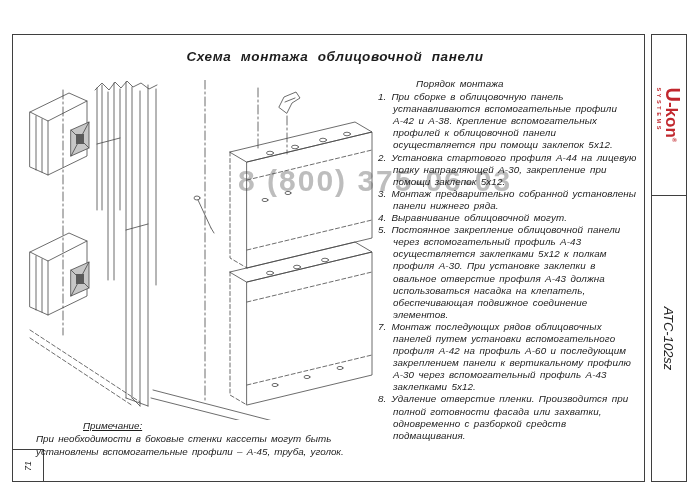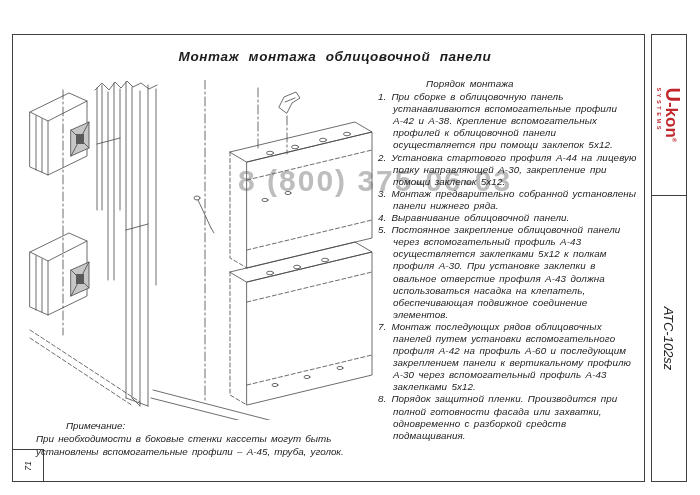--- a/index.html
+++ b/index.html
@@ -12,27 +12,27 @@
   .code-cell{height:284px;display:flex;align-items:center;justify-content:center;}
   .sheet-box{position:absolute;left:12px;top:449px;width:30px;height:31px;border:1px solid #3f3f3f;
              display:flex;align-items:center;justify-content:center;}
   .sheet-num{transform:rotate(-90deg);font-size:9px;font-style:italic;color:#2a2a2a;}
   
   .page-title{position:absolute;left:150px;top:49px;width:370px;text-align:center;
               font-style:italic;font-weight:bold;font-size:13.5px;letter-spacing:.6px;word-spacing:5px;z-index:4;}
   
   .instructions{position:absolute;left:378px;top:78px;width:264px;z-index:3;
                 font-style:italic;font-size:9.8px;line-height:12.1px;letter-spacing:.1px;word-spacing:1.5px;}
-  .instr-head{margin-left:48px;margin-bottom:1px;}
+  .instr-head{margin-left:38px;margin-bottom:1px;}
   .instr-item{padding-left:15px;text-indent:-15px;}
   .instr-item .num{margin-right:5px;}
   
   .note{position:absolute;left:36px;top:419px;width:342px;z-index:3;
         font-style:italic;font-size:9.8px;line-height:13px;word-spacing:1.5px;}
-  .note-head{margin-left:30px;}
+  .note-head{margin-left:47px;text-decoration:underline;}
   
   .watermark{position:absolute;left:192px;top:168px;z-index:1;pointer-events:none;}
   .wm-text{font-weight:bold;font-size:88px;line-height:86px;color:#cdcdcd;letter-spacing:2px;}
   .wm-phone{font-weight:bold;font-size:30px;color:#bdbdbd;letter-spacing:2px;margin:-4px 0 0 46px;white-space:nowrap;}
   
   .logo-rot{transform:rotate(90deg);width:76px;text-align:left;}
   .logo-line{font-weight:bold;font-size:17px;line-height:16px;white-space:nowrap;}
   .logo-line .u{font-size:20px;}
   .logo-line sup{font-size:6px;}
   .logo-sub{font-size:5.5px;letter-spacing:2.6px;margin-top:0px;font-weight:bold;}
@@ -44,21 +44,21 @@
 <body>
 
 <div class="sheet">
 
   <div class="watermark">
     <div class="wm-phone">8 (800) 375-06-03</div>
   </div>
 
   <div class="frame-main"></div>
 
-  <div class="page-title">Монтаж монтажа облицовочной панели</div>
+  <div class="page-title">Схема монтажа облицовочной панели</div>
 
   <svg class="drawing" viewBox="0 0 350 340" fill="none" stroke="#474747" stroke-width="0.8" stroke-linecap="round">
 
     <path d="M38,10 L38,255" stroke-dasharray="9 3 2 3"></path>
     <path d="M180,0 L180,322" stroke-dasharray="9 3 2 3"></path>
     <path d="M262,36 L262,74" stroke-dasharray="9 3 2 3"></path>
     <path d="M233,8 L233,70" stroke-dasharray="9 3 2 3"></path>
 
     <polygon points="5,32 44,13 62,21 62,76 23,95 5,87"></polygon>
     <path d="M5,32 L23,41 L62,21 M23,41 L23,95 M11,36 L11,90 M17,39 L17,92"></path>
@@ -108,24 +108,24 @@
     <ellipse cx="250" cy="305" rx="3" ry="1.6"></ellipse>
     <ellipse cx="282" cy="297" rx="3" ry="1.6"></ellipse>
     <ellipse cx="315" cy="288" rx="3" ry="1.6"></ellipse>
   </svg>
 
   <div class="instructions">
     <div class="instr-head">Порядок монтажа</div>
     <div class="instr-item"><span class="num">1.</span><span>При сборке в облицовочную панель устанавливаются вспомогательные профили А-42 и А-38. Крепление вспомогательных профилей к облицовочной панели осуществляется при помощи заклепок 5х12.</span></div>
     <div class="instr-item"><span class="num">2.</span><span>Установка стартового профиля А-44 на лицевую полку направляющей А-30, закрепление при помощи заклепок 5х12.</span></div>
     <div class="instr-item"><span class="num">3.</span><span>Монтаж предварительно собранной установлены панели нижнего ряда.</span></div>
-    <div class="instr-item"><span class="num">4.</span><span>Выравнивание облицовочной панели.</span></div>
+    <div class="instr-item"><span class="num">4.</span><span>Выравнивание облицовочной могут.</span></div>
     <div class="instr-item"><span class="num">5.</span><span>Постоянное закрепление облицовочной панели через вспомогательный профиль А-43 осуществляется заклепками 5х12 к полкам профиля А-30. При установке заклепки в овальное отверстие профиля А-43 должна использоваться насадка на клепатель, обеспечивающая подвижное соединение элементов.</span></div>
     <div class="instr-item"><span class="num">7.</span><span>Монтаж последующих рядов облицовочных панелей путем установки вспомогательного профиля А-42 на профиль А-60 и последующим закреплением панели к вертикальному профилю А-30 через вспомогательный профиль А-43 заклепками 5х12.</span></div>
-    <div class="instr-item"><span class="num">8.</span><span>Порядок защитной пленки. Производится при полной готовности фасада или захватки, одновременно с разборкой средств подмащивания.</span></div>
+    <div class="instr-item"><span class="num">8.</span><span>Удаление отверстие пленки. Производится при полной готовности фасада или захватки, одновременно с разборкой средств подмащивания.</span></div>
   </div>
 
   <div class="note">
     <div class="note-head">Примечание:</div>
     <div>При необходимости в боковые стенки кассеты могут быть установлены вспомогательные профили – А-45, труба, уголок.</div>
   </div>
 
   <div class="col-right">
     <div class="logo-cell">
       <div class="logo-rot" style="color: rgb(193, 39, 45);">

